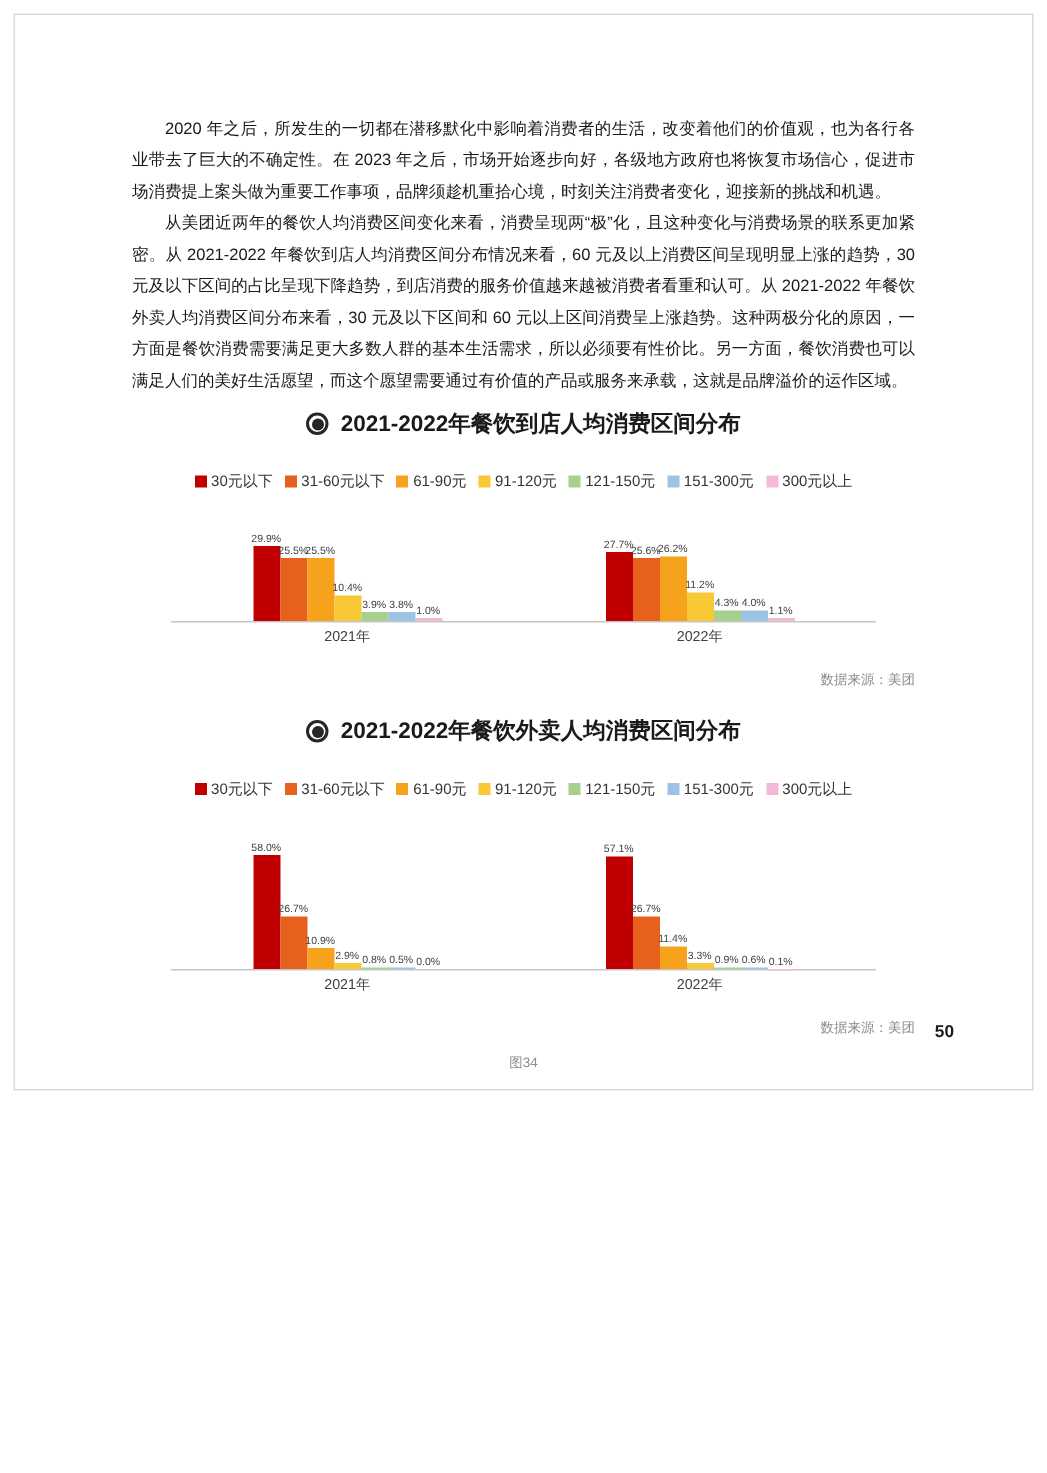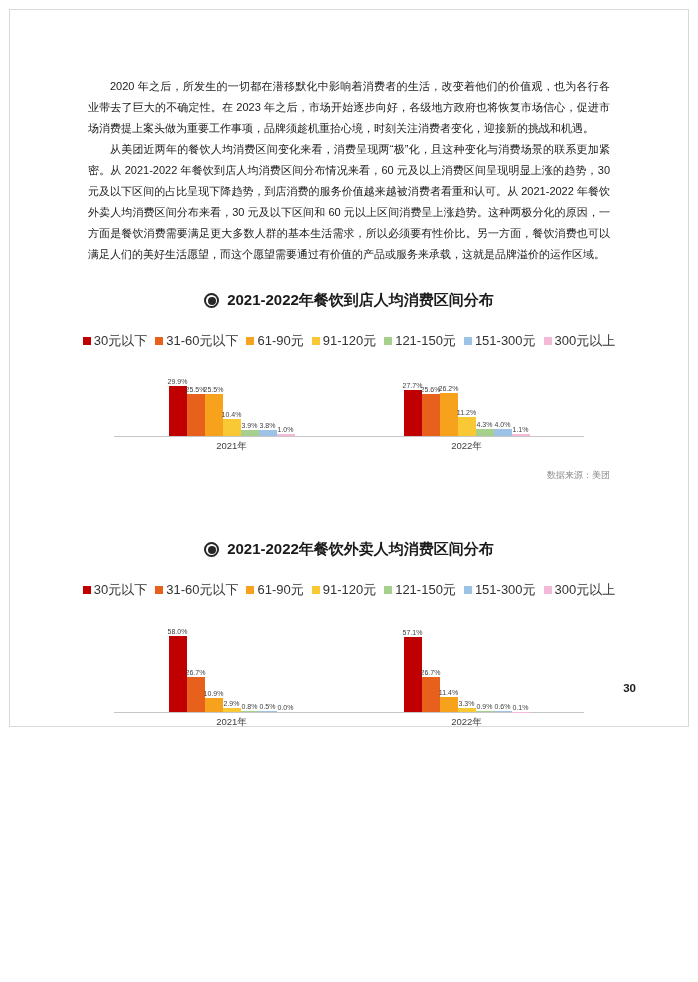--- a/index.html
+++ b/index.html
@@ -1,26 +1,26 @@
 <!DOCTYPE html>
 <html><head>
 <meta charset="utf-8">
 <style>
   html,body{margin:0;padding:0;background:#ffffff;}
   body{font-family:"Liberation Sans","DejaVu Sans",sans-serif;color:#262626;}
   .page{position:relative;width:698px;height:736px;background:#ffffff;margin:0 auto;overflow:hidden;}
   .page-border{position:absolute;inset:9px;border:1px solid #d9d9d9;pointer-events:none;}
   .content{position:absolute;top:0;left:0;right:0;padding:76px 88px 0 88px;}
   .para{margin:0;font-size:11px;line-height:21px;text-align:justify;text-indent:2em;color:#1a1a1a;}
-  .chart-block{margin-top:26px;}
-  .chart-block + .chart-block{margin-top:58px;}
+  .chart-block{margin-top:8px;}
+  .chart-block + .chart-block{margin-top:18px;}
   .chart-title-row{display:flex;justify-content:center;align-items:center;gap:8px;font-size:15px;font-weight:bold;color:#1a1a1a;}
   .title-icon{position:relative;display:inline-block;width:11px;height:11px;border:2.5px solid #262626;border-radius:50%;flex:0 0 auto;}
   .title-icon-dot{position:absolute;inset:1.5px;background:#262626;border-radius:50%;}
-  .legend{display:flex;justify-content:center;gap:8px;font-size:13px;color:#333;margin:22px 0 16px 0;white-space:nowrap;}
+  .legend{display:flex;justify-content:center;gap:8px;font-size:10px;color:#333;margin:22px 0 16px 0;white-space:nowrap;}
   .legend-item{display:inline-flex;align-items:center;}
   .swatch{display:inline-block;width:8px;height:8px;margin-right:3px;flex:0 0 auto;}
   .plot{width:470px;margin:0 auto;}
   .bars-area{display:flex;justify-content:space-around;align-items:flex-end;border-bottom:1px solid #c6c6c6;}
   .bar-group{display:flex;align-items:flex-end;}
   .bar-cell{display:flex;flex-direction:column;align-items:center;justify-content:flex-end;width:18px;}
   .bar-label{font-size:7px;line-height:1;color:#3f3f3f;white-space:nowrap;margin-bottom:1px;}
   .bar{width:18px;}
   .cats-row{display:flex;justify-content:space-around;margin-top:3px;}
   .cat-label{width:126px;text-align:center;font-size:9.5px;color:#404040;}
@@ -253,14 +253,14 @@
               <div class="cat-label">2021年</div>
               <div class="cat-label">2022年</div>
             </div>
         </div>
       </div>
       <div class="source">数据来源：美团</div>
       <div class="caption">图34</div>
     </section>
   </div>
 
-  <div class="page-number">30</div>
+  <div class="page-number">50</div>
 </div>
 
 </body></html>

